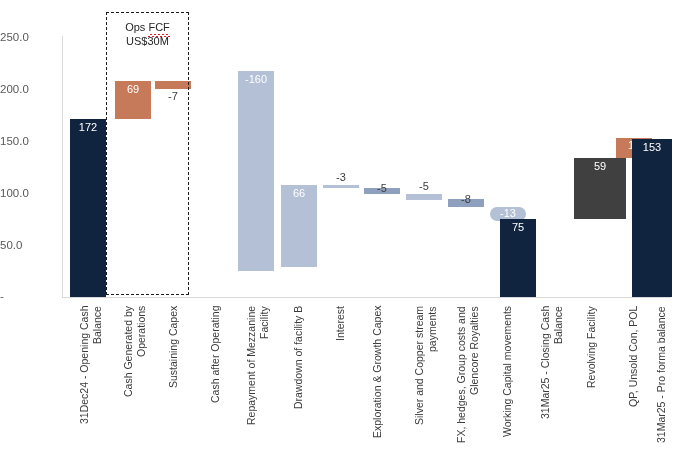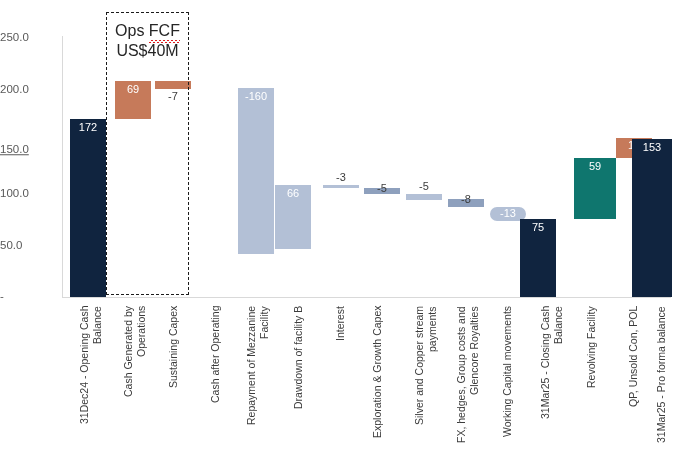--- a/index.html
+++ b/index.html
@@ -33,21 +33,21 @@
   .vlab.above{top:-13px;color:#3c3c3c;}
   .vlab.below{top:100%;margin-top:2px;color:#3c3c3c;}
 
   
   .anno-box{
     position:absolute;border:1.4px dashed #1a1a1a;
     background:transparent;box-sizing:border-box;
   }
   .anno-text{
     position:absolute;left:0;width:100%;text-align:center;
-    font-size:16px;color:#262626;line-height:1.25;top:8px;
+    font-size:11px;color:#262626;line-height:1.25;top:8px;
   }
   .sp-err{
     display:inline-block;position:relative;
   }
   .sp-err::after{
     content:"";position:absolute;left:0;right:0;bottom:-2px;height:3px;
     background-image:
       radial-gradient(circle at 1px 2.6px, #e01b1b 1.1px, transparent 1.2px),
       radial-gradient(circle at 3px 0.4px, #e01b1b 1.1px, transparent 1.2px);
     background-size:4px 3px;background-repeat:repeat-x;
@@ -65,21 +65,21 @@
   }
 </style>
 </head>
 <body>
 
 <div id="chart-root">
 
   <div class="ytick-wrap">
     <div class="ytick" style="top:38px;">250.0</div>
     <div class="ytick" style="top:90px;">200.0</div>
-    <div class="ytick" style="top:150px;text-decoration:underline;">150.0</div>
+    <div class="ytick" style="top:142px;">150.0</div>
     <div class="ytick" style="top:194px;padding-left:36px;">100.0</div>
     <div class="ytick" style="top:246px;">50.0</div>
     <div class="ytick" style="top:297px;">-</div>
   </div>
 
   <div class="axis-line"></div>
   <div class="base-line"></div>
 
   <div class="bar" style="left:70px;top:119px;width:36px;height:178px;background:#10243f;">
     <div class="vlab inside">172</div>
@@ -87,25 +87,25 @@
 
   <div class="bar" style="left:115px;top:81px;width:36px;height:38px;background:#c67a5a;">
     <div class="vlab inside">69</div>
   </div>
 
   <div class="bar" style="left:155px;top:81px;width:36px;height:8px;background:#c67a5a;">
     <div class="vlab below">-7</div>
   </div>
 
 
-  <div class="bar" style="left:238px;top:88px;width:36px;height:166px;background:#b3c0d6;">
+  <div class="bar" style="left:238px;top:71px;width:36px;height:200px;background:#b3c0d6;">
     <div class="vlab inside">-160</div>
   </div>
 
-  <div class="bar" style="left:275px;top:185px;width:36px;height:64px;background:#b3c0d6;">
+  <div class="bar" style="left:281px;top:185px;width:36px;height:82px;background:#b3c0d6;">
     <div class="vlab inside">66</div>
   </div>
 
   <div class="bar" style="left:323px;top:185px;width:36px;height:3px;background:#b3c0d6;">
     <div class="vlab above">-3</div>
   </div>
 
   <div class="bar" style="left:364px;top:188px;width:36px;height:6px;background:#8ea0bd;">
     <div class="vlab inside-dark" style="top:-5px;">-5</div>
   </div>
@@ -115,40 +115,40 @@
   </div>
 
   <div class="bar" style="left:448px;top:199px;width:36px;height:8px;background:#8ea0bd;">
     <div class="vlab inside-dark" style="top:-5px;">-8</div>
   </div>
 
   <div class="bar" style="left:490px;top:207px;width:36px;height:14px;background:#b3c0d6;border-radius:7px;">
     <div class="vlab inside" style="top:1px;">-13</div>
   </div>
 
-  <div class="bar" style="left:520px;top:219px;width:36px;height:78px;background:#10243f;">
+  <div class="bar" style="left:500px;top:219px;width:36px;height:78px;background:#10243f;">
     <div class="vlab inside">75</div>
   </div>
 
-  <div class="bar" style="left:574px;top:158px;width:42px;height:61px;background:#0f766e;">
+  <div class="bar" style="left:574px;top:158px;width:52px;height:61px;background:#404040;">
     <div class="vlab inside">59</div>
   </div>
 
   <div class="bar" style="left:616px;top:138px;width:36px;height:20px;background:#c67a5a;">
     <div class="vlab inside" style="top:2px;">19</div>
   </div>
 
   <div class="bar" style="left:632px;top:139px;width:40px;height:158px;background:#10243f;">
     <div class="vlab inside">153</div>
   </div>
 
   <div class="anno-box" style="left:106px;top:12px;width:83px;height:283px;">
     <div class="anno-text">
       <span><span>Ops </span><span class="sp-err">FCF</span></span><br>
-      <span>US$40M</span>
+      <span>US$30M</span>
     </div>
   </div>
 
   <div class="xlab" style="left:78px;top:306px;height:140px;width:26px;">31Dec24 - Opening Cash Balance</div>
 
   <div class="xlab" style="left:122px;top:306px;height:140px;width:26px;">Cash Generated by Operations</div>
 
   <div class="xlab" style="left:167px;top:306px;height:140px;width:14px;">Sustaining Capex</div>
 
   <div class="xlab" style="left:209px;top:306px;height:140px;width:14px;">Cash after Operating</div>

